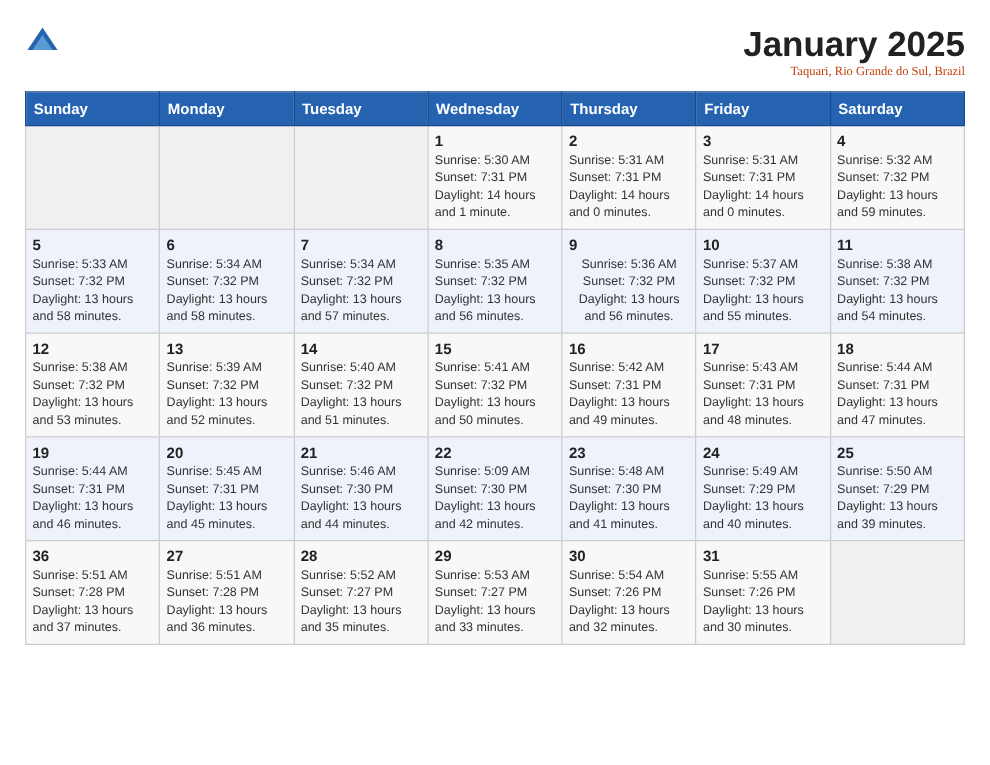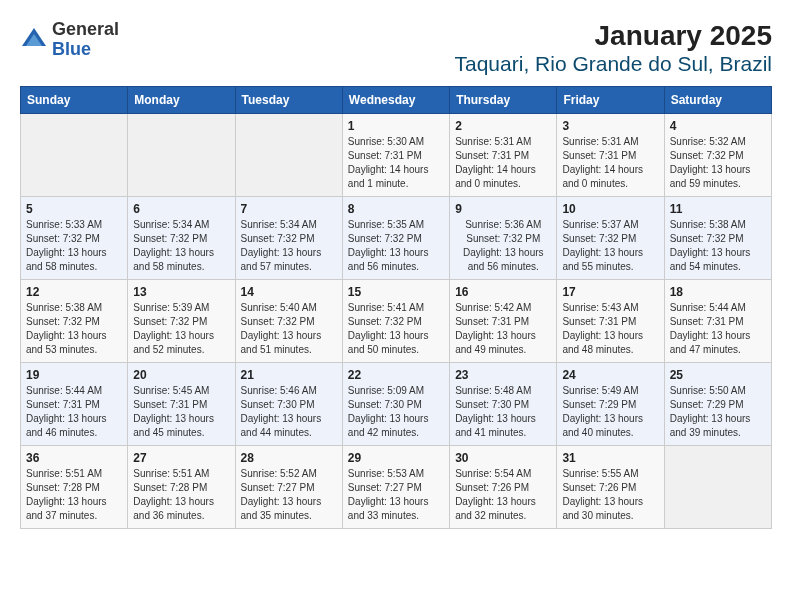--- a/index.html
+++ b/index.html
@@ -34,22 +34,23 @@
     }
     .title-area {
       text-align: right;
     }
     .calendar-title {
       font-size: 28px;
       font-weight: bold;
       color: #222;
     }
     .calendar-subtitle {
-      font-size: 21px;
-      color: #0c4a6e;
+      font-size: 10px;
+      color: #c2410c;
+      font-family: Liberation Serif, serif;
     }
     table {
       width: 100%;
       border-collapse: collapse;
       font-size: 11px;
       padding-left: 24px;
     }
     thead tr th {
       background-color: #2563b0;
       color: #fff;
@@ -91,24 +92,20 @@
   </style>
 </head>
 <body>
 
 <div class="header-area">
   <div class="logo">
     <svg class="logo-icon" viewBox="0 0 28 28">
       <polygon points="14,2 26,20 2,20" fill="#2563b0"></polygon>
       <polygon points="14,8 22,20 6,20" fill="#5b9bd5"></polygon>
     </svg>
-    <div class="logo-text">
-      <span class="logo-general">General</span><br>
-      <span class="logo-blue">Blue</span>
-    </div>
   </div>
   <div class="title-area">
     <div class="calendar-title">January 2025</div>
     <div class="calendar-subtitle">Taquari, Rio Grande do Sul, Brazil</div>
   </div>
 </div>
 
 <table>
   <thead>
     <tr>

